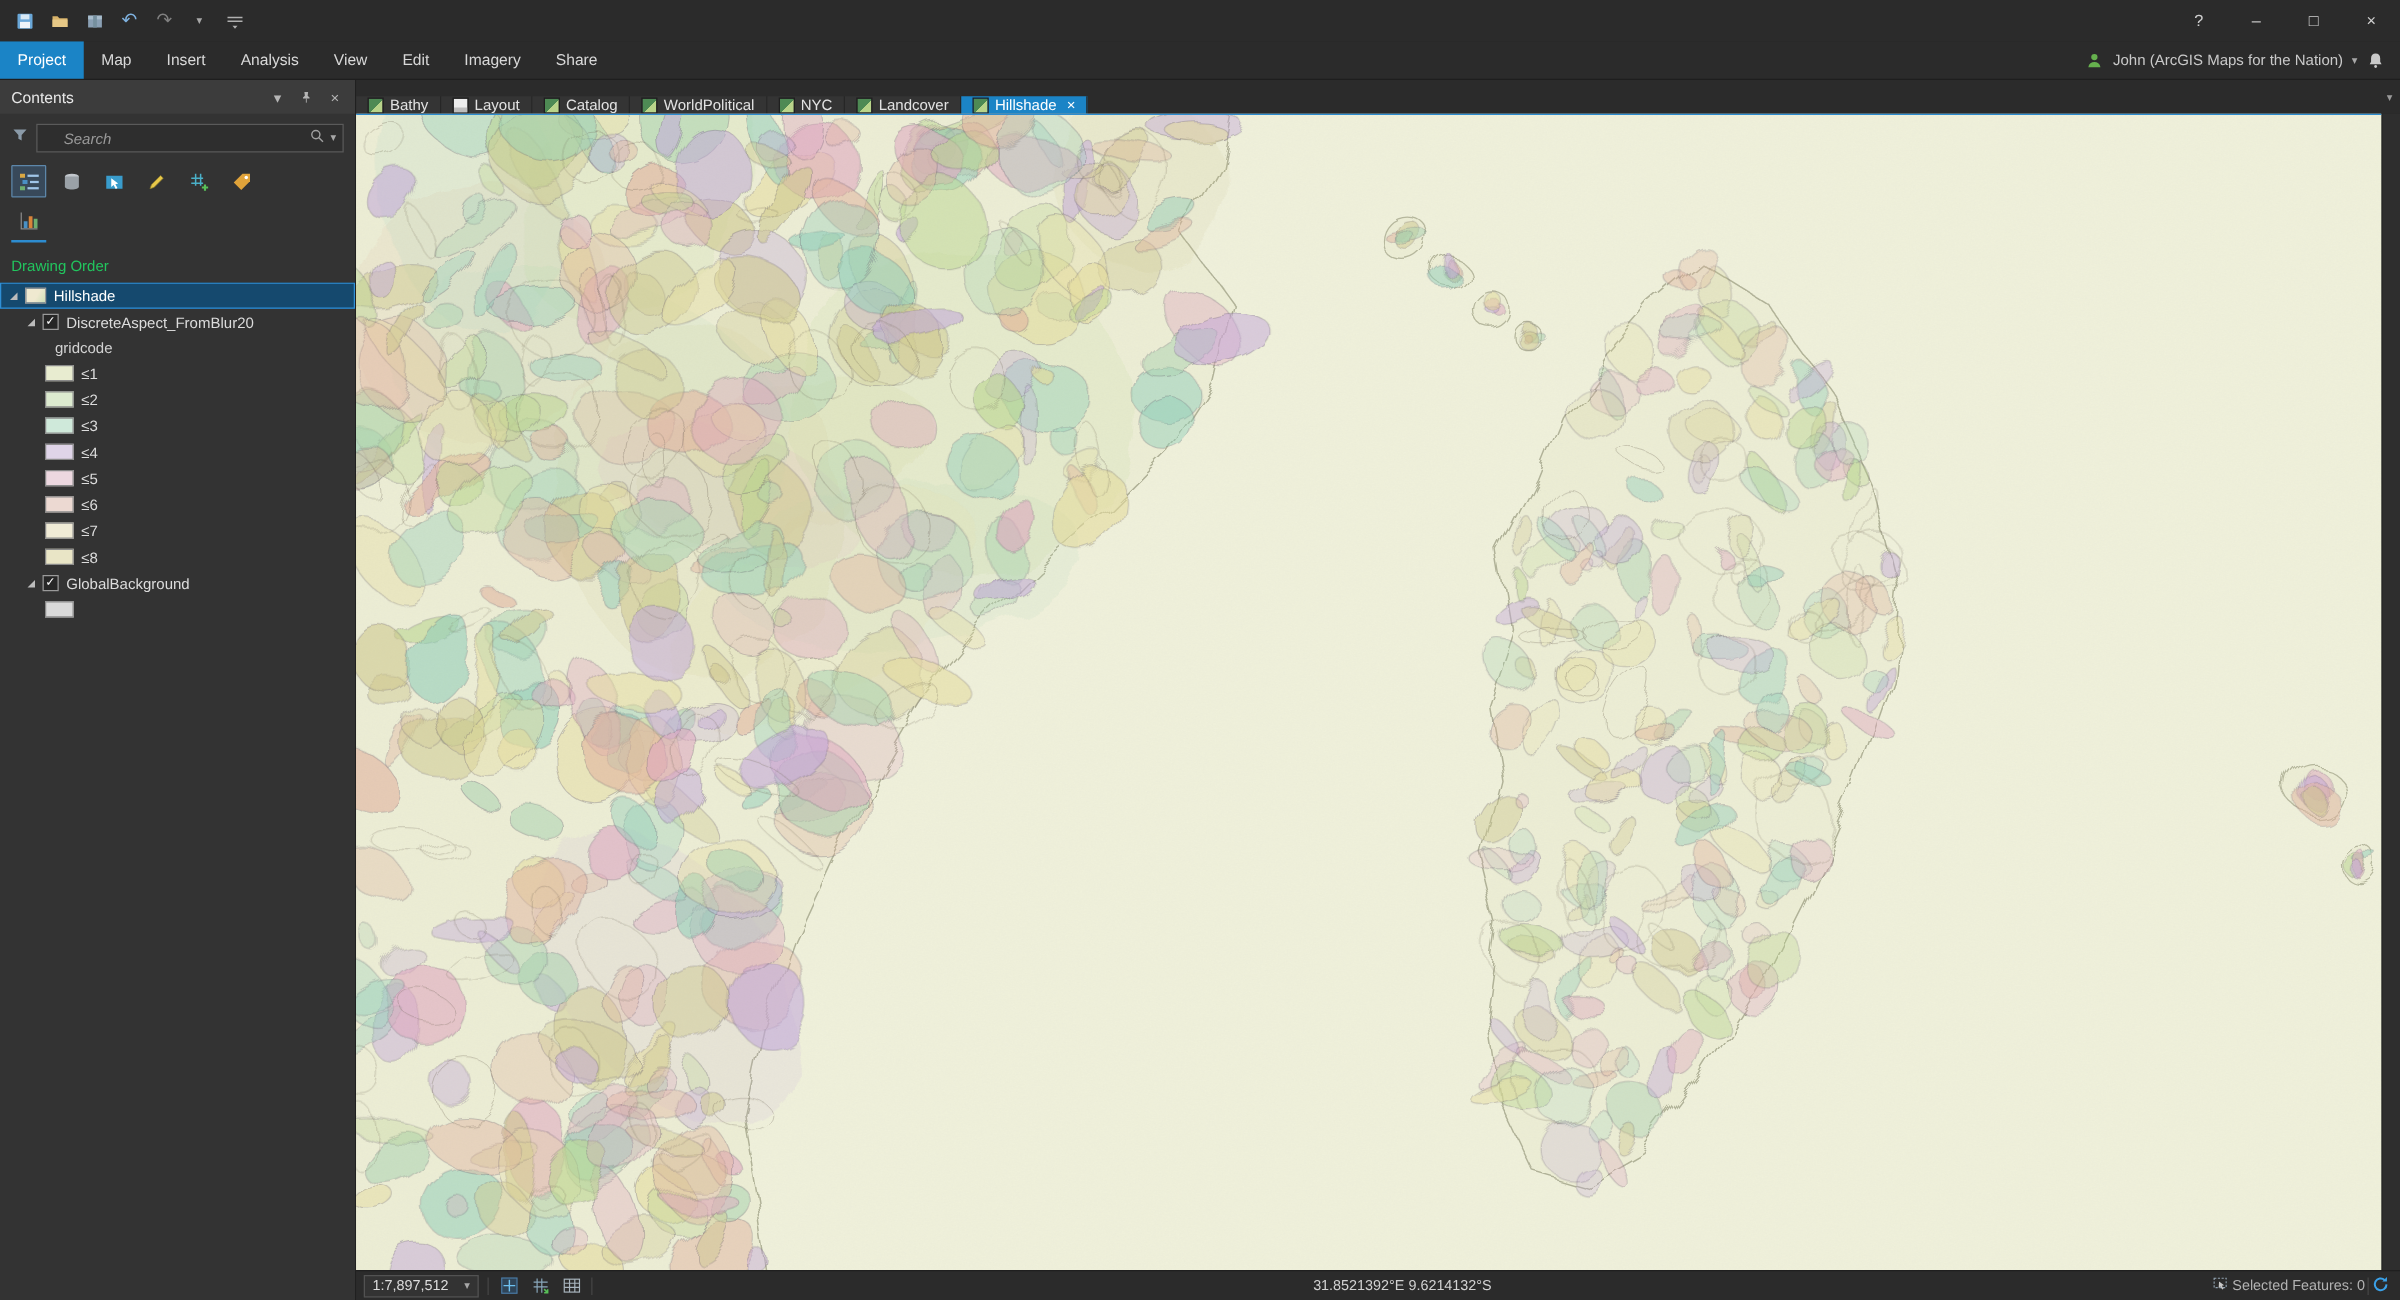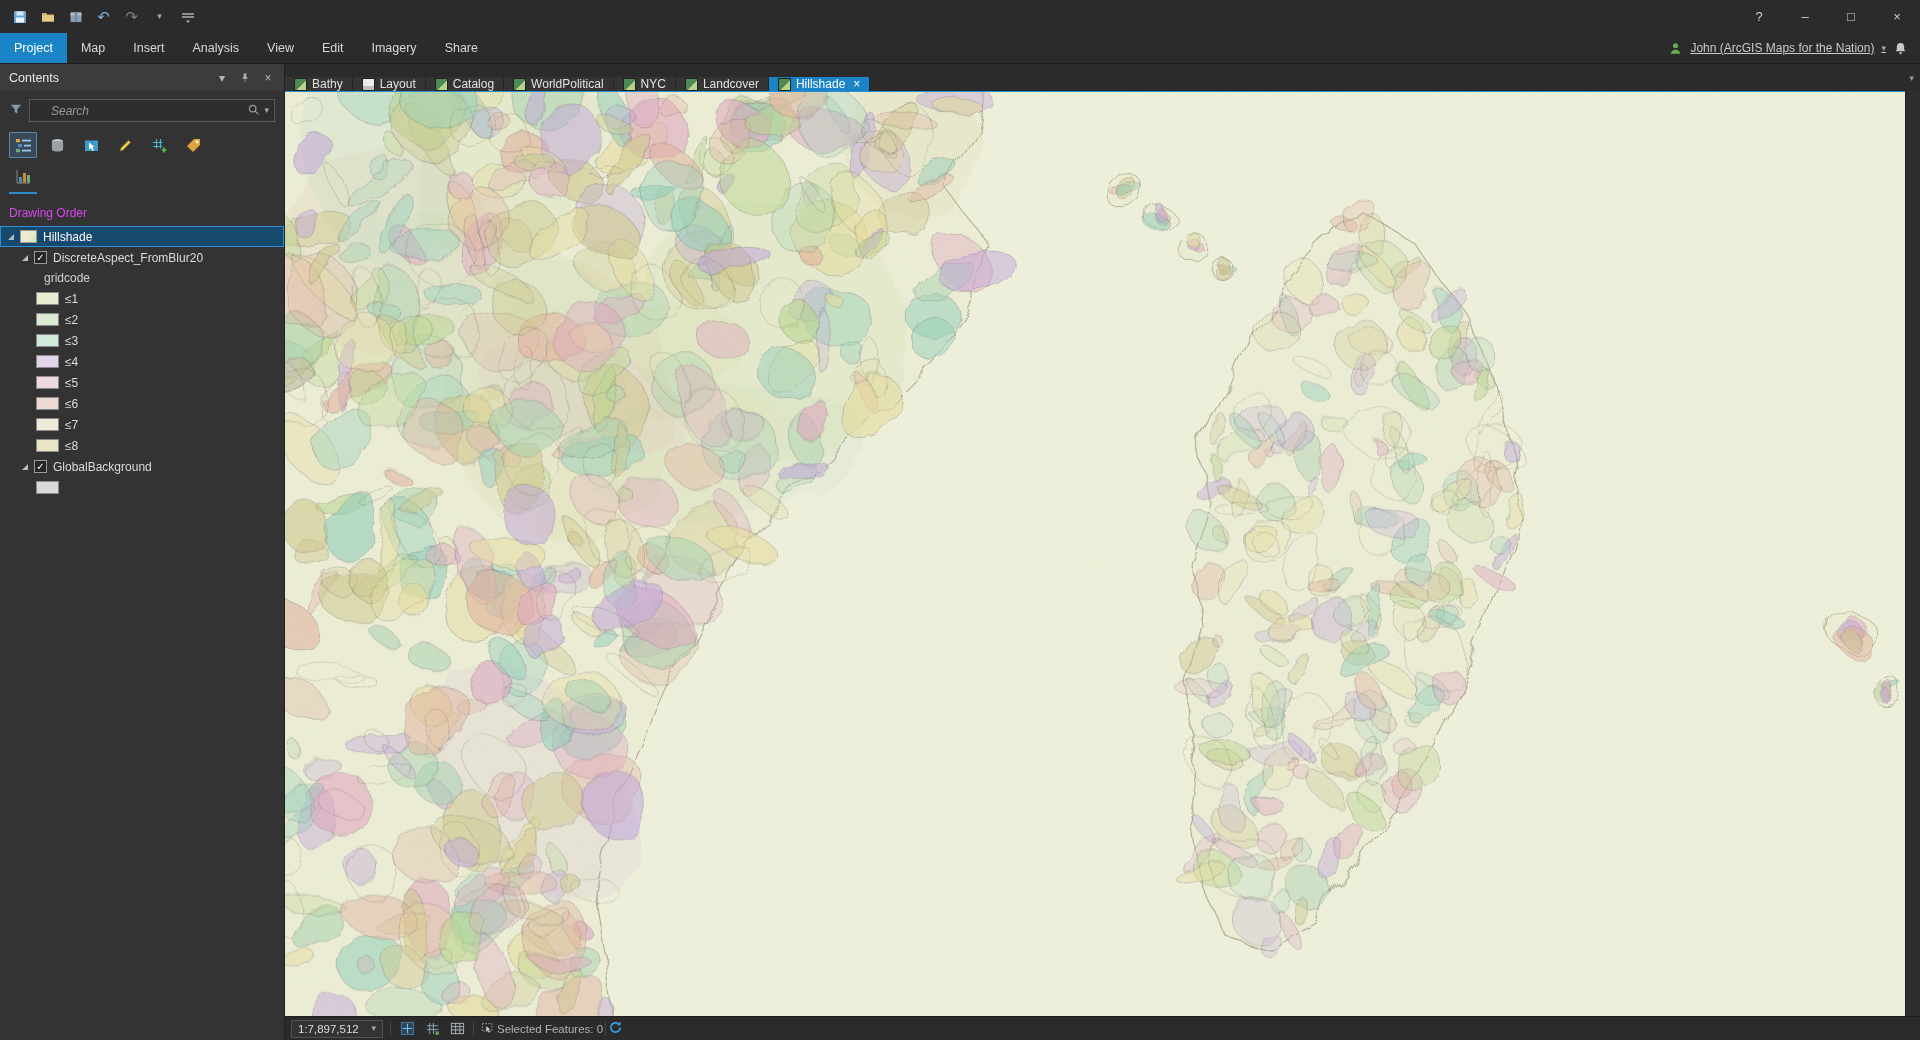--- a/index.html
+++ b/index.html
@@ -16,21 +16,21 @@
   .glyph-redo{font-size:15px;color:#808080;line-height:1;}
   .glyph-chevron{font-size:9px;color:#a8a8a8;line-height:1;}
   .tb-title{position:absolute;left:0;right:0;text-align:center;font-size:12px;color:#d6d6d6;pointer-events:none;}
   .win-controls{margin-left:auto;display:flex;z-index:2;height:33px;}
   .win-btn{width:46px;height:33px;display:flex;align-items:center;justify-content:center;color:#d0d0d0;font-size:13px;}
 
   
   .ribbonbar{flex:0 0 31px;display:flex;align-items:stretch;background:#2b2b2b;border-bottom:1px solid #1e1e1e;}
   .rtab{display:flex;align-items:center;padding:0 14px;font-size:12.5px;color:#d8d8d8;cursor:default;}
   .rtab.active{background:#1b84c6;color:#ffffff;}
-  .ribbon-right{margin-left:auto;display:flex;align-items:center;gap:7px;padding-right:12px;color:#c9c9c9;font-size:12px;text-decoration:underline;}
+  .ribbon-right{margin-left:auto;display:flex;align-items:center;gap:7px;padding-right:12px;color:#c9c9c9;font-size:12px;}
   .ribbon-right svg{display:block;}
 
   
   .main{flex:1;display:flex;min-height:0;}
 
   
   .sidebar{flex:0 0 285px;background:#333333;border-right:1px solid #202020;display:flex;flex-direction:column;min-height:0;}
   .pane-header{flex:0 0 27px;display:flex;align-items:center;padding:0 6px 0 9px;background:#3c3c3c;}
   .pane-title{font-size:12.5px;color:#e8e8e8;}
   .pane-icons{margin-left:auto;display:flex;gap:3px;}
@@ -39,21 +39,21 @@
   .search-row{display:flex;align-items:center;gap:6px;padding:8px 9px 3px 9px;}
   .search-box{flex:1;display:flex;align-items:center;background:#2e2e2e;border:1px solid #5a5a5a;height:23px;padding:0 5px;gap:4px;}
   .search-input{flex:1;min-width:0;background:transparent;border:none;outline:none;color:#dddddd;font-size:12px;font-family:inherit;margin-left:16px;}
   .search-input::placeholder{color:#9a9a9a;font-style:italic;}
   .lb-toolbar{padding:7px 9px 0 9px;}
   .lb-row{display:flex;gap:6px;margin-bottom:5px;}
   .lb-btn{width:28px;height:26px;display:flex;align-items:center;justify-content:center;border:1px solid transparent;border-radius:1px;}
   .lb-btn svg{width:17px;height:17px;}
   .lb-btn.active{background:#38495a;border-color:#5d87aa;}
   .lb-underline{width:28px;height:2px;background:#2d8cd0;margin-top:-2px;}
-  .do-label{font-size:12px;color:#d946ef;margin:12px 0 6px 9px;}
+  .do-label{font-size:12px;color:#22c55e;margin:12px 0 6px 9px;}
 
   .tree{flex:1;font-size:12px;color:#dcdcdc;overflow:hidden;}
   .trow{display:flex;align-items:center;height:21px;gap:6px;padding-left:8px;}
   .trow.sel{background:#15496e;outline:1px solid #2f8fd6;outline-offset:-1px;color:#ffffff;}
   .trow.layer{padding-left:22px;}
   .trow.field{padding-left:44px;height:20px;color:#d2d2d2;}
   .trow.cls{padding-left:36px;height:21px;}
   .exp{width:0;height:0;border-bottom:6px solid #bcbcbc;border-left:6px solid transparent;flex:0 0 auto;}
   .checkbox{width:13px;height:13px;border:1px solid #9a9a9a;background:#262626;display:flex;
     align-items:center;justify-content:center;font-size:10px;color:#fff;line-height:1;flex:0 0 auto;}
@@ -1028,20 +1028,21 @@
               <path d="M11 11l3 3M14 11v3h-3" stroke="#58c058" stroke-width="1.3" fill="none"></path>
             </svg>
         </span>
         <span class="sb-ic">
           <svg viewBox="0 0 16 16">
               <rect x="1.5" y="2.5" width="13" height="11" fill="none" stroke="#aab6bf"></rect>
               <path d="M1.5 6h13M1.5 9.5h13M6 2.5v11M10.5 2.5v11" stroke="#aab6bf" stroke-width="1"></path>
             </svg>
         </span>
         <span class="sb-sep"></span>
+        <span class="sb-coords">31.8521392°E 9.6214132°S</span>
         <span class="sb-right">
           <span>
             <svg width="14" height="14" viewBox="0 0 16 16">
                 <rect x="1.5" y="3" width="11" height="8.5" fill="none" stroke="#93a4b2" stroke-dasharray="2 1.4"></rect>
                 <path d="M6 6l4.6 3.4-2 .5 1.5 2.7-1.3.7-1.5-2.8-1.7 1.4z" fill="#c9c9c9"></path>
               </svg>
           </span>
           <span>Selected Features: 0</span>
           <span class="sb-sep"></span>
           <span>

